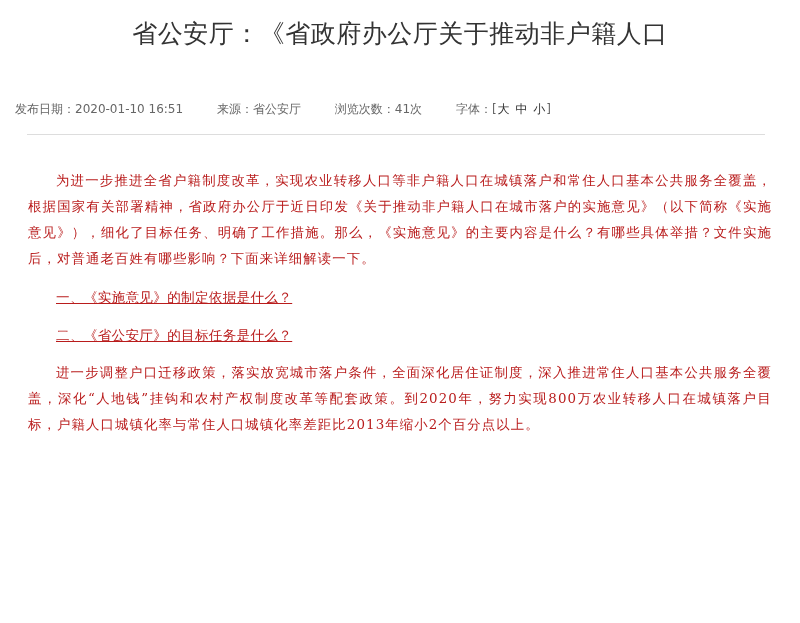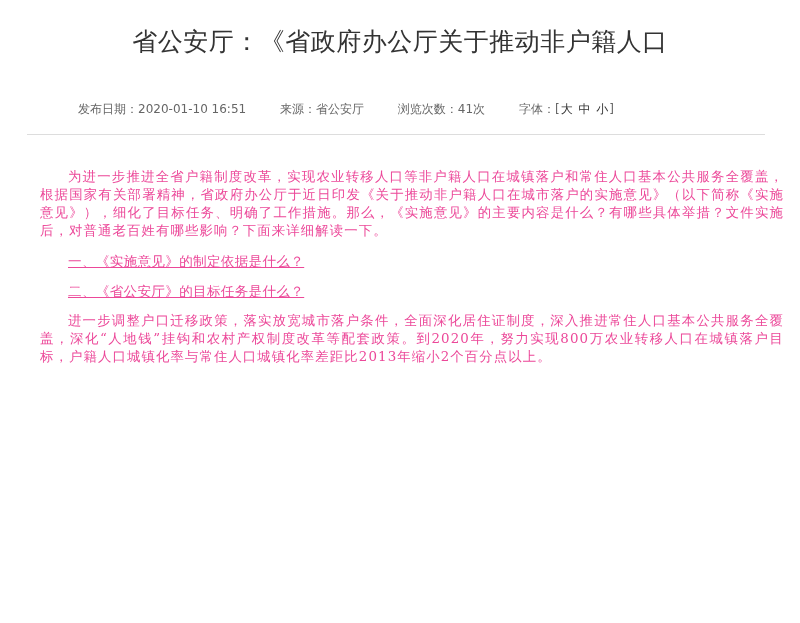--- a/index.html
+++ b/index.html
@@ -20,34 +20,33 @@
     left: 0;
     top: 0;
     width: 800px;
   }
   .title {
     text-align: center;
     font-size: 25px;
     color: #333333;
     line-height: 48px;
     margin: 0;
-    padding-top: 18px;
+    padding-top: 10px;
     font-weight: normal;
     letter-spacing: 0.5px;
   }
   .title .line {
     display: block;
     height: 48px;
   }
   .meta {
     position: absolute;
     top: 100px;
     left: 0;
     width: 692px;
-    text-align: center;
     font-size: 12px;
     color: #666666;
     line-height: 18px;
     white-space: nowrap;
   }
   .meta .item {
     display: inline-block;
     margin: 0 15px;
   }
   .meta .fontsize a {
@@ -60,26 +59,26 @@
     position: absolute;
     top: 134px;
     left: 27px;
     width: 738px;
     height: 0;
     border-top: 1px solid #dddddd;
   }
   .content {
     position: absolute;
     top: 168px;
-    left: 40px;
+    left: 28px;
     width: 744px;
     font-family: "DejaVu Serif", "Liberation Serif", serif;
     font-size: 13.4px;
-    color: #ec4899;
-    line-height: 18px;
+    color: #b91c1c;
+    line-height: 26px;
     letter-spacing: 1.1px;
   }
   .content p {
     margin: 0;
     text-align: justify;
   }
   .content p.para {
     text-indent: 28px;
   }
   .content p.heading {

